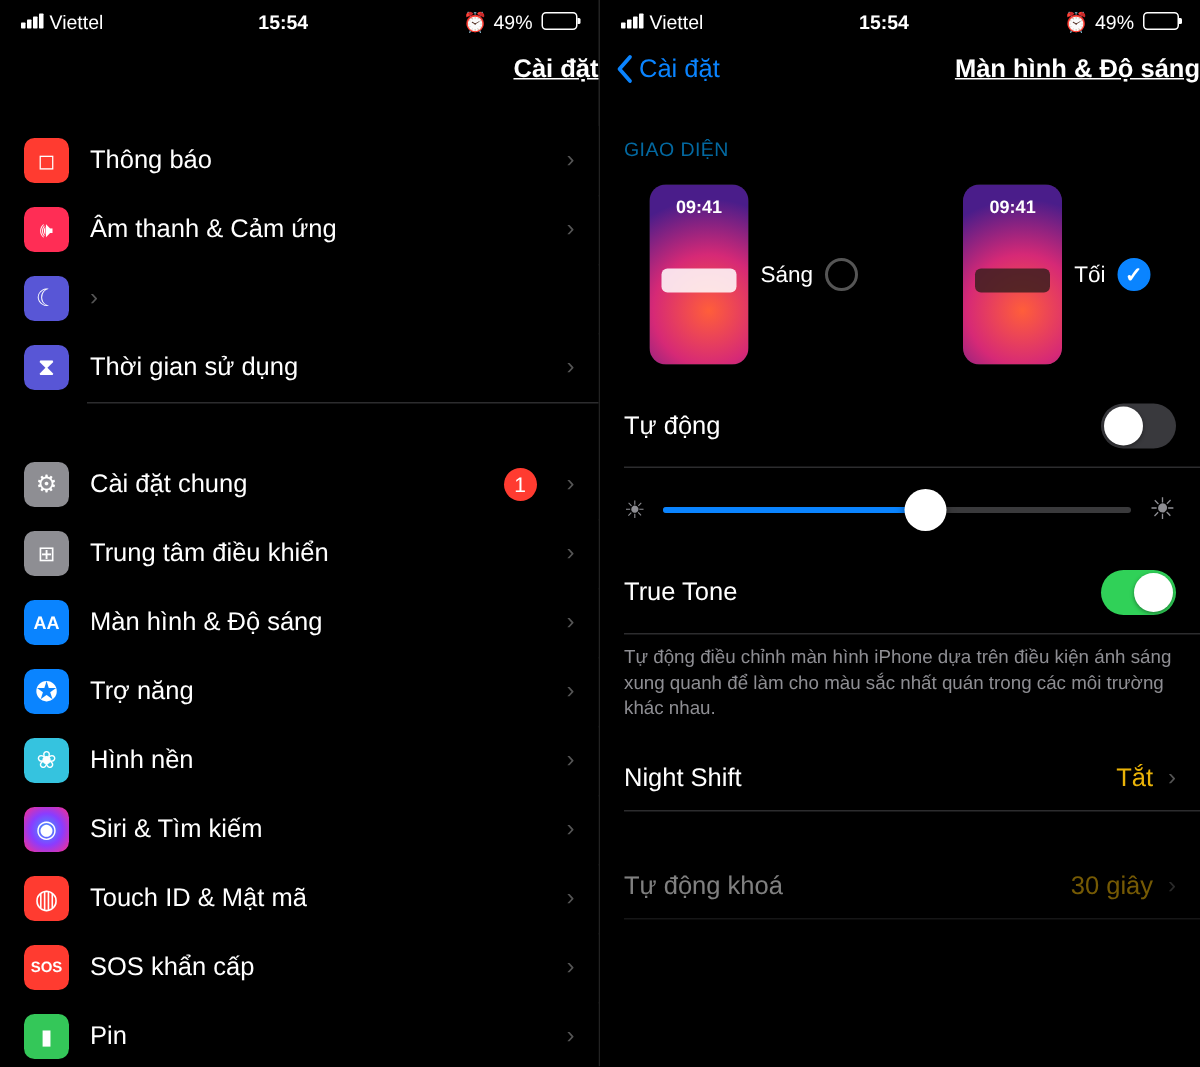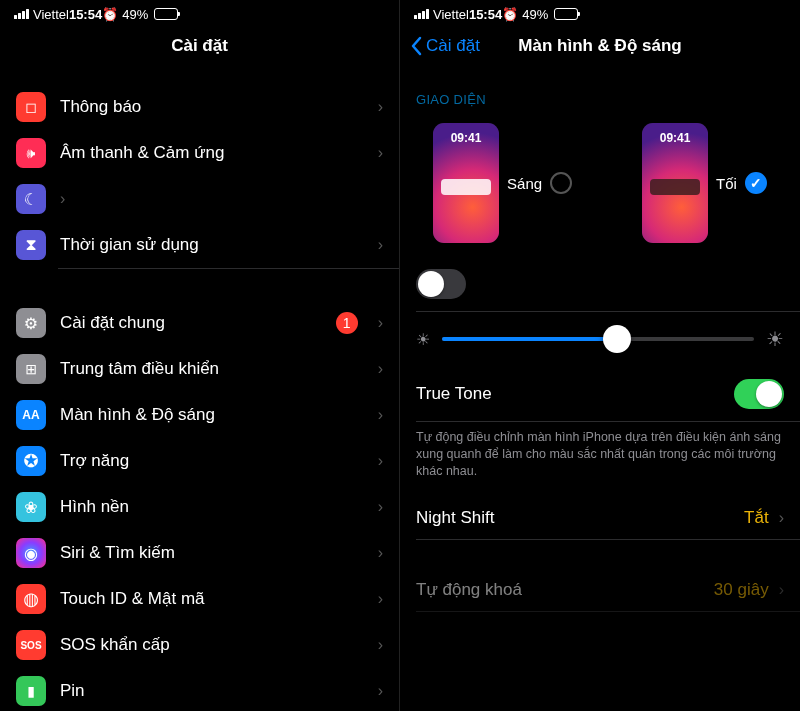--- a/index.html
+++ b/index.html
@@ -13,21 +13,21 @@
     overflow: hidden;
   }
   .pane { width: 400px; height: 711px; background: #000; position: relative; }
   .pane.left { border-right: 1px solid #222; }
 
   
   .status-bar {
     height: 20px;
     display: flex;
     align-items: center;
-    justify-content: flex-start;
+    justify-content: space-between;
     padding: 14px 14px 10px;
     font-size: 13px;
     font-weight: 500;
   }
   .status-left, .status-right { display: flex; align-items: center; gap: 4px; }
   .signal-bars { display: flex; align-items: flex-end; gap: 1px; }
   .signal-bars span { width: 3px; background: #fff; border-radius: 0.5px; }
   .signal-bars .b1 { height: 4px; } .signal-bars .b2 { height: 6px; }
   .signal-bars .b3 { height: 8px; } .signal-bars .b4 { height: 10px; }
   .battery-icon {
@@ -35,22 +35,22 @@
     position: relative; margin-left: 2px;
   }
   .battery-icon::after {
     content:""; position:absolute; right:-3px; top:3px; width:2px; height:4px;
     background:#fff; border-radius:0 1px 1px 0;
   }
   .battery-fill { height:100%; width:49%; background:#ffcc00; border-radius:2px 0 0 2px; }
 
   
   .nav-header {
-    height: 44px; display: flex; align-items: center; justify-content: center;
-    position: relative; font-size: 17px; font-weight: 600;
+    height: 44px; display: flex; align-items: center; justify-content: flex-end;
+    position: relative; font-size: 17px; font-weight: 600; text-decoration: underline;
   }
   .nav-back {
     position: absolute; left: 10px; display: flex; align-items: center;
     color: #0a84ff; font-size: 17px; gap: 4px; font-weight: 400;
   }
   .nav-back svg { width: 12px; height: 20px; }
 
   
   .section-header {
     color: #0369a1; font-size: 13px; text-transform: uppercase;
@@ -303,20 +303,21 @@
       <div class="app-phone dark">
         <div class="wall"></div>
         <div class="app-time">09:41</div>
       </div>
       <div class="app-label">Tối</div>
       <div class="radio checked"></div>
     </div>
   </div>
 
   <div class="srow">
+    <div class="srow-label">Tự động</div>
     <div class="toggle">
         <div class="knob"></div>
       </div>
   </div>
 
 
   <div class="slider-row">
     <span class="sun">☀︎</span>
     <div class="slider-track">
       <div class="slider-fill"></div>

